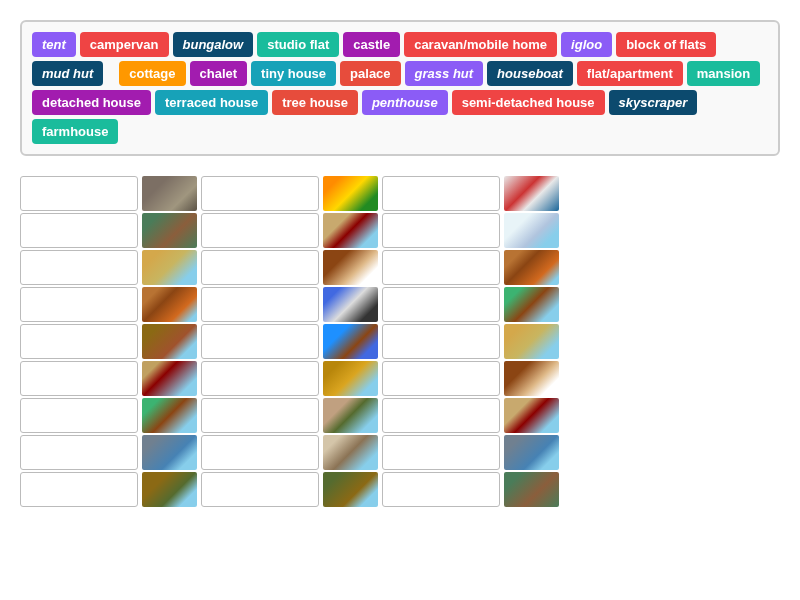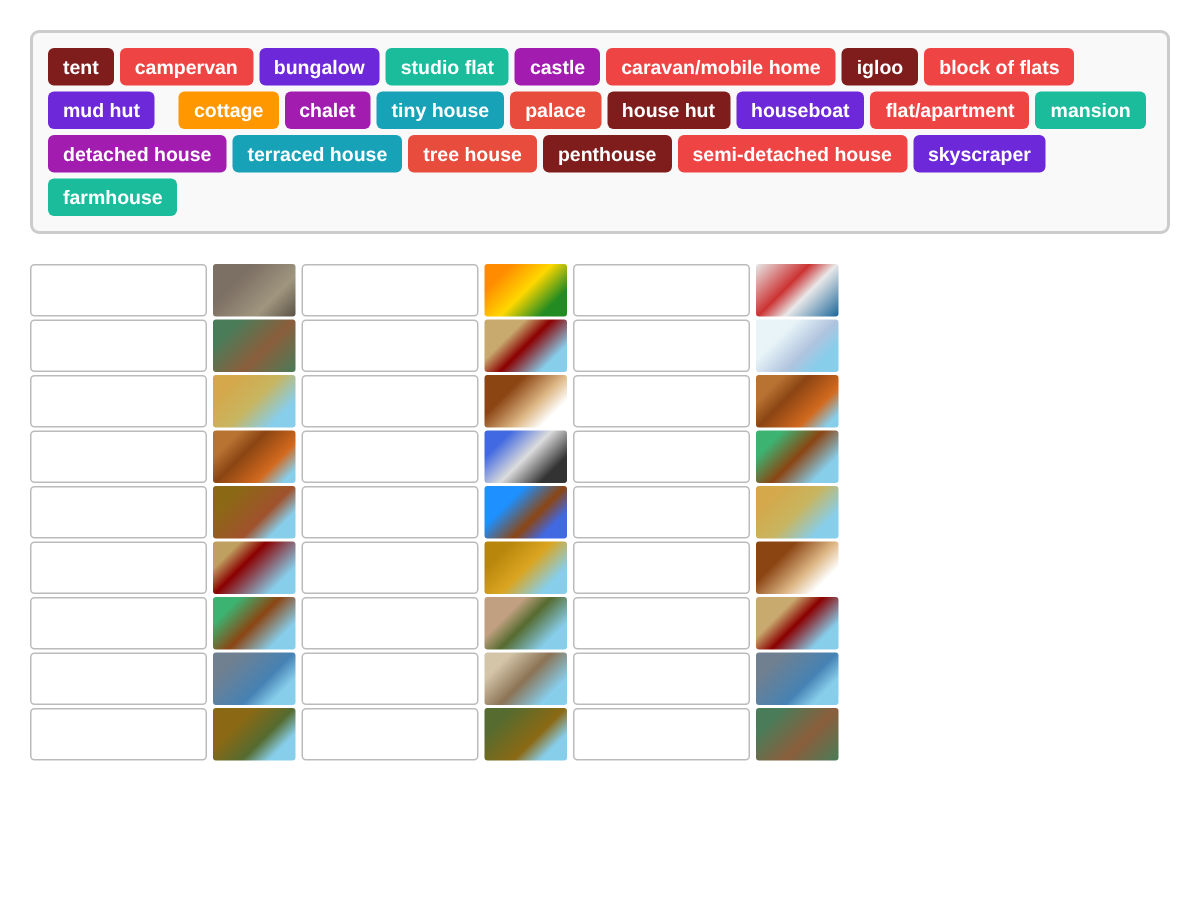--- a/index.html
+++ b/index.html
@@ -30,23 +30,23 @@
     .word-tag {
       padding: 5px 10px;
       border-radius: 4px;
       font-weight: bold;
       font-size: 13px;
       color: #fff;
       cursor: pointer;
       text-align: center;
     }
 
-    .color-blue { background: #7f1d1d; }
+    .color-blue { background: #8b5cf6; font-style: italic; }
     .color-orange { background: #ef4444; }
-    .color-green { background: #6d28d9; }
+    .color-green { background: #0c4a6e; font-style: italic; }
     .color-purple { background: #a21caf; }
     .color-teal { background: #1abc9c; }
     .color-red { background: #e74c3c; }
     .color-cyan { background: #17a2b8; }
     .color-amber { background: #ff9800; margin-left: 12px; }
 
     .matching-area {
       display: flex;
       gap: 0px;
     }
@@ -114,21 +114,21 @@
     <span class="word-tag color-orange">caravan/mobile home</span>
 
     <span class="word-tag color-blue">igloo</span>
     <span class="word-tag color-orange">block of flats</span>
     <span class="word-tag color-green">mud hut</span>
     <span class="word-tag color-amber">cottage</span>
     <span class="word-tag color-purple">chalet</span>
     <span class="word-tag color-cyan">tiny house</span>
     <span class="word-tag color-red">palace</span>
 
-    <span class="word-tag color-blue">house hut</span>
+    <span class="word-tag color-blue">grass hut</span>
     <span class="word-tag color-green">houseboat</span>
     <span class="word-tag color-orange">flat/apartment</span>
     <span class="word-tag color-teal">mansion</span>
     <span class="word-tag color-purple">detached house</span>
     <span class="word-tag color-cyan">terraced house</span>
     <span class="word-tag color-red">tree house</span>
 
     <span class="word-tag color-blue">penthouse</span>
     <span class="word-tag color-orange">semi-detached house</span>
     <span class="word-tag color-green">skyscraper</span>

